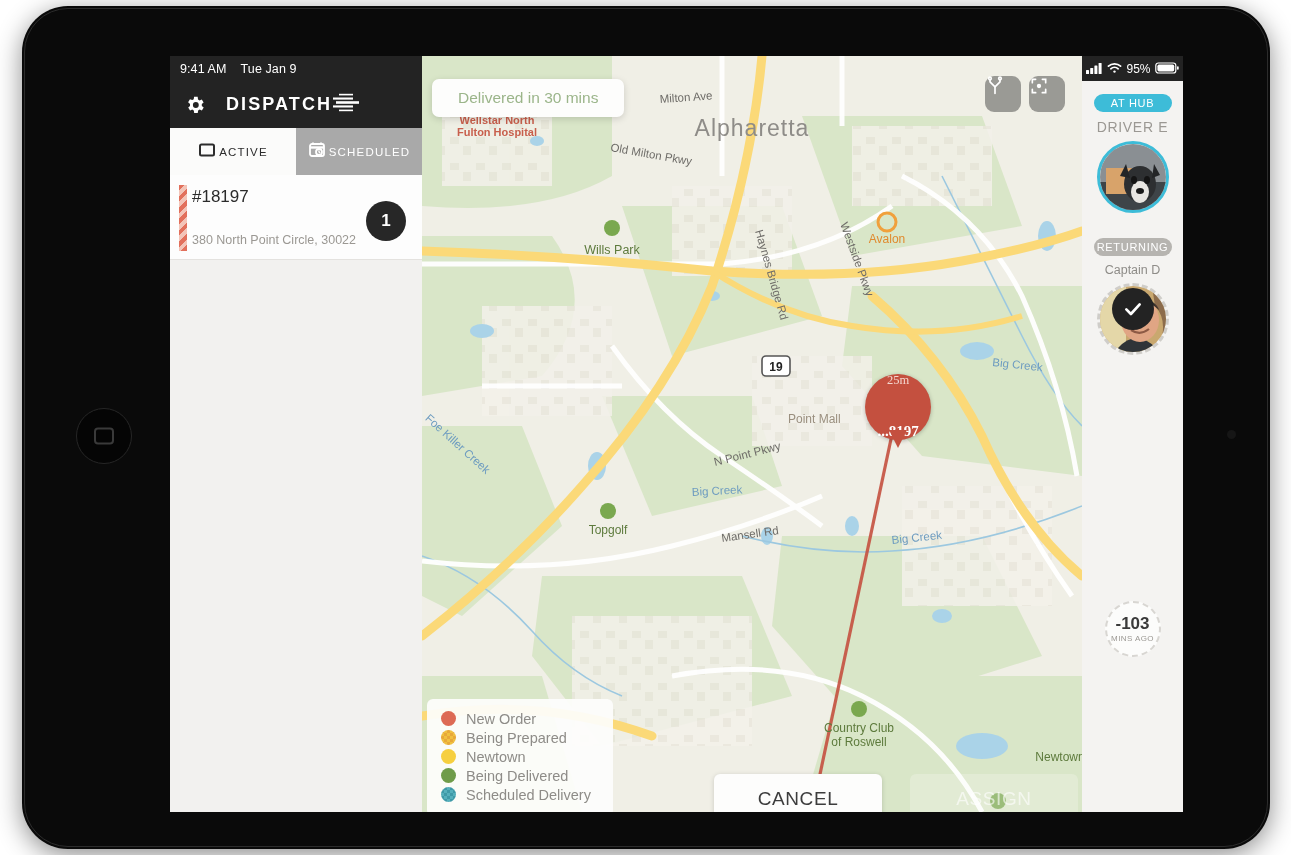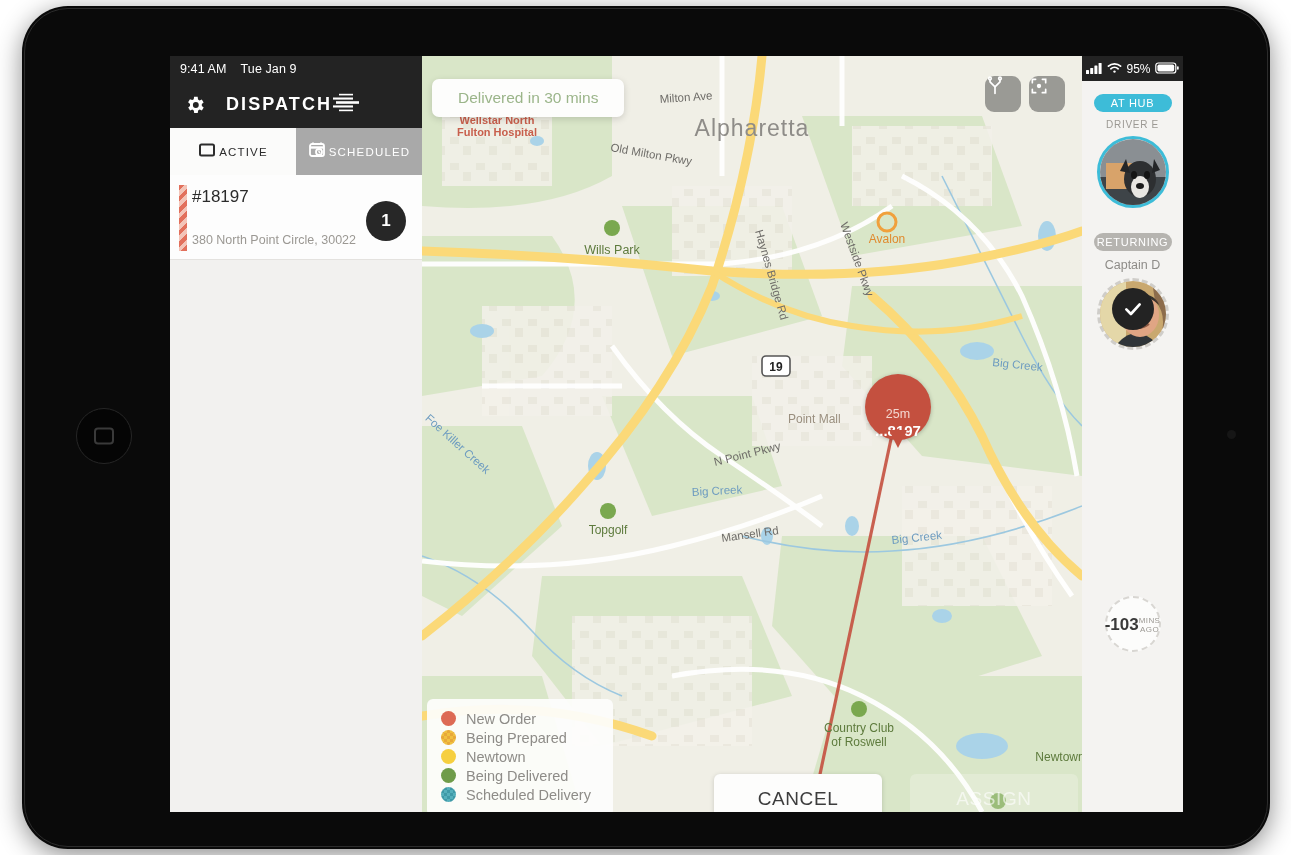--- a/index.html
+++ b/index.html
@@ -147,22 +147,23 @@
   #map-btn-focus{ right:17px; }
 
   #order-marker{
     position:absolute; left:443px; top:318px;
     z-index:14; cursor:pointer;
   }
   #order-marker-bubble{
     width:66px; height:66px; border-radius:50%;
     background:#c4503f;
     display:flex; flex-direction:column;
-    align-items:center; justify-content:flex-end;
+    align-items:center; justify-content:space-between;
     box-shadow:0 1px 4px rgba(0,0,0,.25);
+    font-family:Liberation Serif, serif;
   }
   #order-marker-eta{ color:#f3d6cf; font-size:12.5px; line-height:1.1; }
   #order-marker-id{ color:#ffffff; font-size:15px; font-weight:bold; line-height:1.2; }
   #order-marker-tail{
     position:absolute; left:50%; top:56px;
     transform:translateX(-50%);
     width:0; height:0;
     border-left:9px solid transparent;
     border-right:9px solid transparent;
     border-top:18px solid #c4503f;
@@ -216,21 +217,21 @@
   }
   #panel-title{ color:#fff; font-size:13px; letter-spacing:.6px; }
 
   .driver-block{ position:relative; padding-top:12px; text-align:center; }
   .driver-pill{
     display:inline-block;
     border-radius:11px; padding:3px 0; width:78px;
     font-size:11px; letter-spacing:.7px; color:#fff;
   }
   .driver-name{
-    margin-top:7px; font-size:10px;
+    margin-top:7px; font-size:14px;
     color:#9b9893; letter-spacing:.7px;
   }
   .avatar{
     position:relative;
     width:72px; height:72px; border-radius:50%;
     margin:6px auto 0;
     overflow:hidden;
   }
   .avatar-ring{ border:3px solid #3dbcd8; }
   .avatar-ring-dashed{ border:3px dashed #cfcdc9; }
@@ -241,21 +242,21 @@
     background:#232323;
     display:flex; align-items:center; justify-content:center;
     z-index:5;
   }
   .mins-badge{
     position:absolute; left:50%; top:388px;
     transform:translateX(-50%);
     width:56px; height:56px; border-radius:50%;
     background:rgba(253,253,252,.88);
     border:2px dashed #d8d6d2;
-    display:flex; 
+    display:flex; flex-direction:column;
     align-items:center; justify-content:center;
     z-index:5;
   }
   .mins-value{ font-size:17px; font-weight:bold; color:#3a3a3a; line-height:1; }
   .mins-unit{ font-size:8px; color:#9b9893; letter-spacing:.4px; margin-top:2px; }
 </style>
 </head>
 <body>
 
 <div id="tablet-frame">

